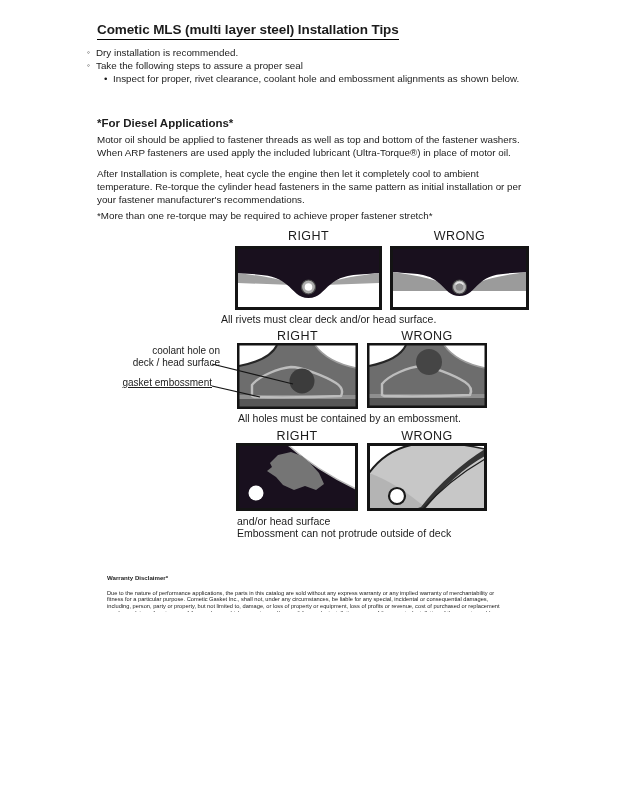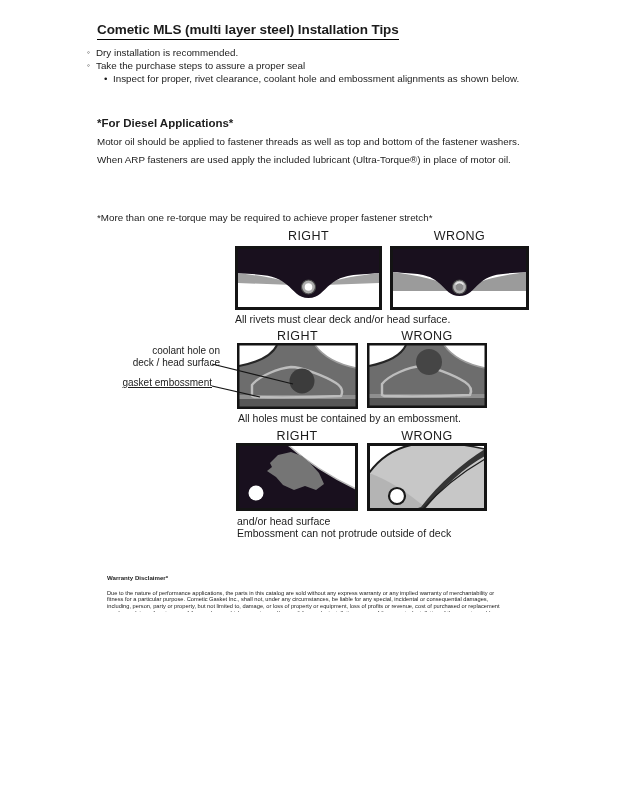--- a/index.html
+++ b/index.html
@@ -15,42 +15,42 @@
     display:inline-block; white-space:nowrap;
   }
 
   #tips-list { left:87px; top:46px; font-size:9.8px; line-height:13px; }
   .li  { white-space:nowrap; }
   .mk  { display:inline-block; width:9px; }
   .circ{ font-size:8.5px; vertical-align:1px; }
   .sub { padding-left:17px; }
 
   #diesel-heading { left:97px; top:117px; font-size:11.5px; font-weight:700; white-space:nowrap; }
-  .para { left:97px; width:438px; font-size:9.8px; line-height:18px; }
+  .para { left:97px; width:438px; font-size:9.8px; line-height:13px; }
   #diesel-para1 { top:133px; }
   #diesel-para2 { top:167px; }
   #diesel-note  { top:209px; white-space:nowrap; }
 
   .dlabel { font-size:12.5px; letter-spacing:0.4px; text-align:center; white-space:nowrap; }
   #lbl-r1-right { left:235px; top:229px; width:147px; }
   #lbl-r1-wrong { left:390px; top:229px; width:139px; }
   #lbl-r2-right { left:237px; top:329px; width:121px; }
   #lbl-r2-wrong { left:367px; top:329px; width:120px; }
   #lbl-r3-right { left:236px; top:429px; width:122px; }
   #lbl-r3-wrong { left:367px; top:429px; width:120px; }
 
   #box-r1-right { left:235px; top:246px; }
   #box-r1-wrong { left:390px; top:246px; }
   #box-r2-right { left:237px; top:343px; }
   #box-r2-wrong { left:367px; top:343px; }
   #box-r3-right { left:236px; top:443px; }
   #box-r3-wrong { left:367px; top:443px; }
 
   .caption { font-size:10.5px; white-space:nowrap; }
-  #caption-row1 { left:235px; top:313px; }
+  #caption-row1 { left:221px; top:313px; }
   #caption-row2 { left:238px; top:412px; }
   #caption-row3 { left:237px; top:515px; line-height:12px; }
 
   .sidelabel { font-size:10px; text-align:right; line-height:11.5px; white-space:nowrap; }
   #label-coolant    { left:108px; top:345px; width:112px; }
   #label-embossment { left:100px; top:377px; width:112px;text-decoration:underline; }
   #leader-lines { left:100px; top:342px; width:212px; height:62px; pointer-events:none; }
 
   #legal { left:107px; top:575px; width:400px; font-size:5.7px; line-height:6.7px; color:#222; }
   #legal .lh { font-size:6.1px; font-weight:700; margin:0 0 8px 0; }
@@ -64,29 +64,30 @@
 
 <div id="page">
 
   <h1 id="title" class="abs">Cometic MLS (multi layer steel) Installation Tips</h1>
 
   <div id="tips-list" class="abs">
     <div class="li">
       <span class="mk circ">◦</span><span>Dry installation is recommended.</span>
     </div>
     <div class="li">
-      <span class="mk circ">◦</span><span>Take the purchase steps to assure a proper seal</span>
+      <span class="mk circ">◦</span><span>Take the following steps to assure a proper seal</span>
     </div>
     <div class="li sub">
       <span class="mk">•</span><span>Inspect for proper, rivet clearance, coolant hole and embossment alignments as shown below.</span>
     </div>
   </div>
 
   <div id="diesel-heading" class="abs">*For Diesel Applications*</div>
   <div id="diesel-para1" class="abs para">Motor oil should be applied to fastener threads as well as top and bottom of the fastener washers. When ARP fasteners are used apply the included lubricant (Ultra-Torque®) in place of motor oil.</div>
+  <div id="diesel-para2" class="abs para">After Installation is complete, heat cycle the engine then let it completely cool to ambient temperature. Re-torque the cylinder head fasteners in the same pattern as initial installation or per your fastener manufacturer's recommendations.</div>
   <div id="diesel-note" class="abs para">*More than one re-torque may be required to achieve proper fastener stretch*</div>
 
   <div id="lbl-r1-right" class="abs dlabel">RIGHT</div>
   <div id="lbl-r1-wrong" class="abs dlabel">WRONG</div>
 
   <svg id="box-r1-right" class="abs" width="147" height="64" viewBox="0 0 147 64">
     <rect width="147" height="64" fill="#ffffff"></rect>
     <path d="M3,27 C26,30 44,32 58,39 L3,37 Z" fill="#a2a2a2"></path>
     <path d="M144,27 C121,30 103,32 89,39 L144,37 Z" fill="#a2a2a2"></path>
     <path d="M3,3 L144,3 L144,27 C120,29 108,28 96,38 C87,45 84,52 73.5,52 C63,52 60,45 51,38 C39,28 27,29 3,27 Z" fill="#19101e"></path>

